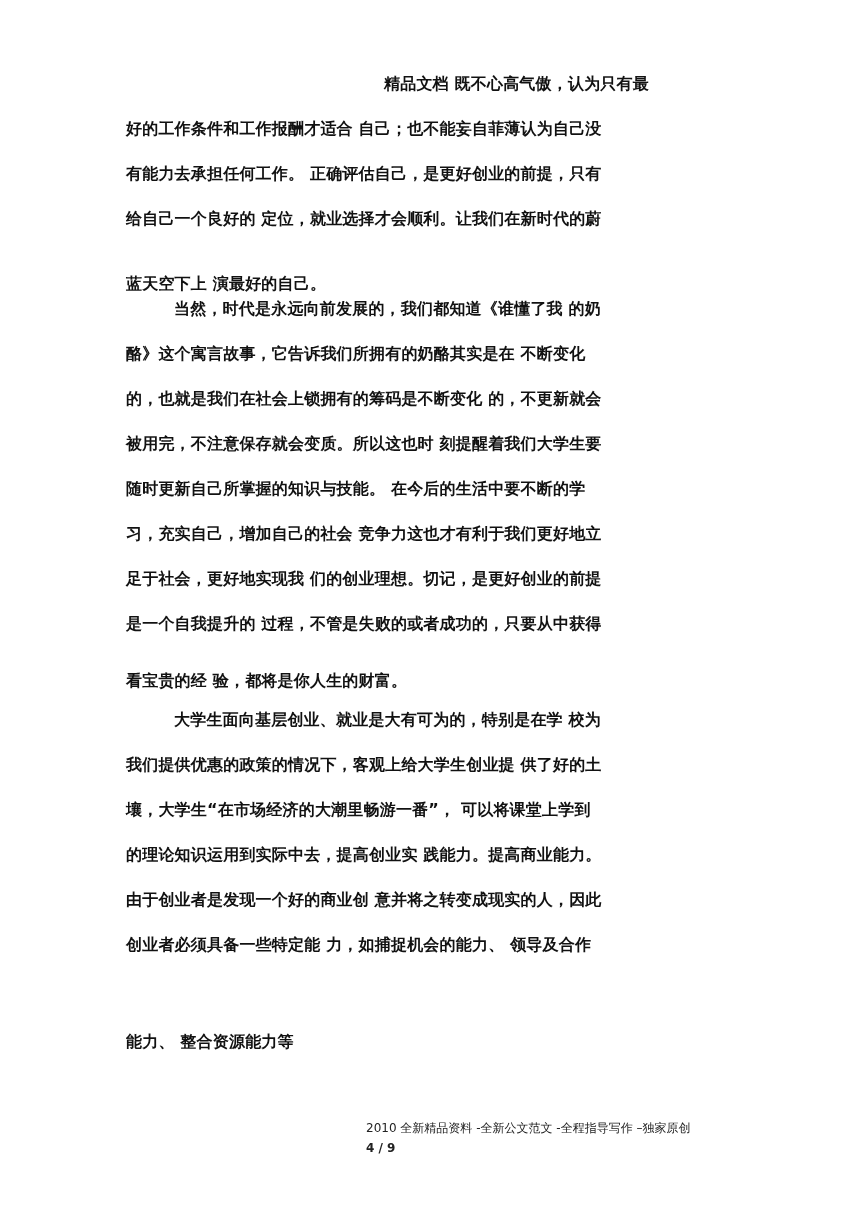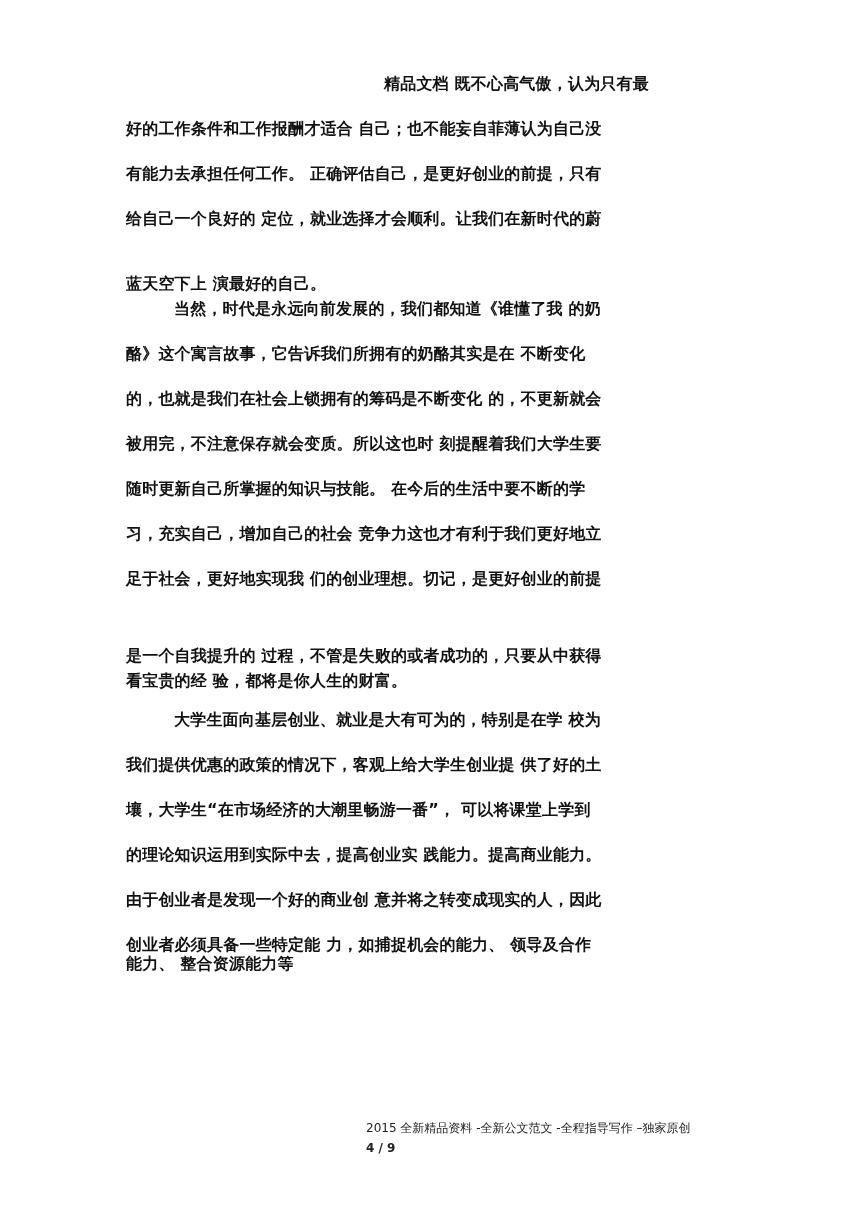--- a/index.html
+++ b/index.html
@@ -18,25 +18,25 @@
     <div class="line" style="left: 126px; top: 162px;">有能力去承担任何工作。 正确评估自己，是更好创业的前提，只有</div>
     <div class="line" style="left: 126px; top: 207px;">给自己一个良好的 定位，就业选择才会顺利。让我们在新时代的蔚</div>
     <div class="line" style="left: 126px; top: 252px; margin-top: 20px;">蓝天空下上 演最好的自己。</div>
     <div class="line" style="left: 174px; top: 297px;">当然，时代是永远向前发展的，我们都知道《谁懂了我 的奶</div>
     <div class="line" style="left: 126px; top: 342px;">酪》这个寓言故事，它告诉我们所拥有的奶酪其实是在 不断变化</div>
     <div class="line" style="left: 126px; top: 387px;">的，也就是我们在社会上锁拥有的筹码是不断变化 的，不更新就会</div>
     <div class="line" style="left: 126px; top: 432px;">被用完，不注意保存就会变质。所以这也时 刻提醒着我们大学生要</div>
     <div class="line" style="left: 126px; top: 477px;">随时更新自己所掌握的知识与技能。 在今后的生活中要不断的学</div>
     <div class="line" style="left: 126px; top: 522px;">习，充实自己，增加自己的社会 竞争力这也才有利于我们更好地立</div>
     <div class="line" style="left: 126px; top: 567px;">足于社会，更好地实现我 们的创业理想。切记，是更好创业的前提</div>
-    <div class="line" style="left: 126px; top: 612px; margin-top: 32px;">是一个自我提升的 过程，不管是失败的或者成功的，只要从中获得</div>
+    <div class="line" style="left: 126px; top: 612px;">是一个自我提升的 过程，不管是失败的或者成功的，只要从中获得</div>
     <div class="line" style="left: 126px; top: 657px; margin-top: 12px;">看宝贵的经 验，都将是你人生的财富。</div>
     <div class="line" style="left: 174px; top: 708px;">大学生面向基层创业、就业是大有可为的，特别是在学 校为</div>
     <div class="line" style="left: 126px; top: 753px;">我们提供优惠的政策的情况下，客观上给大学生创业提 供了好的土</div>
     <div class="line" style="left: 126px; top: 798px;">壤，大学生“在市场经济的大潮里畅游一番”， 可以将课堂上学到</div>
     <div class="line" style="left: 126px; top: 843px;">的理论知识运用到实际中去，提高创业实 践能力。提高商业能力。</div>
     <div class="line" style="left: 126px; top: 888px; text-align: right;">由于创业者是发现一个好的商业创 意并将之转变成现实的人，因此</div>
     <div class="line" style="left: 126px; top: 933px;">创业者必须具备一些特定能 力，如捕捉机会的能力、 领导及合作</div>
-    <div class="line" style="left: 126px; top: 952px; text-align: center;">能力、 整合资源能力等</div>
+    <div class="line" style="left: 126px; top: 1030px; text-align: center;">能力、 整合资源能力等</div>
   </div>
 
-<div class="footer" style="top:1121px;">2015 全新精品资料 -全新公文范文 -全程指导写作 –独家原创</div>
+<div class="footer" style="top:1121px;">2010 全新精品资料 -全新公文范文 -全程指导写作 –独家原创</div>
 <div class="footer pagenum" style="top:1141px;">4 / 9</div>
 
 </body></html>

